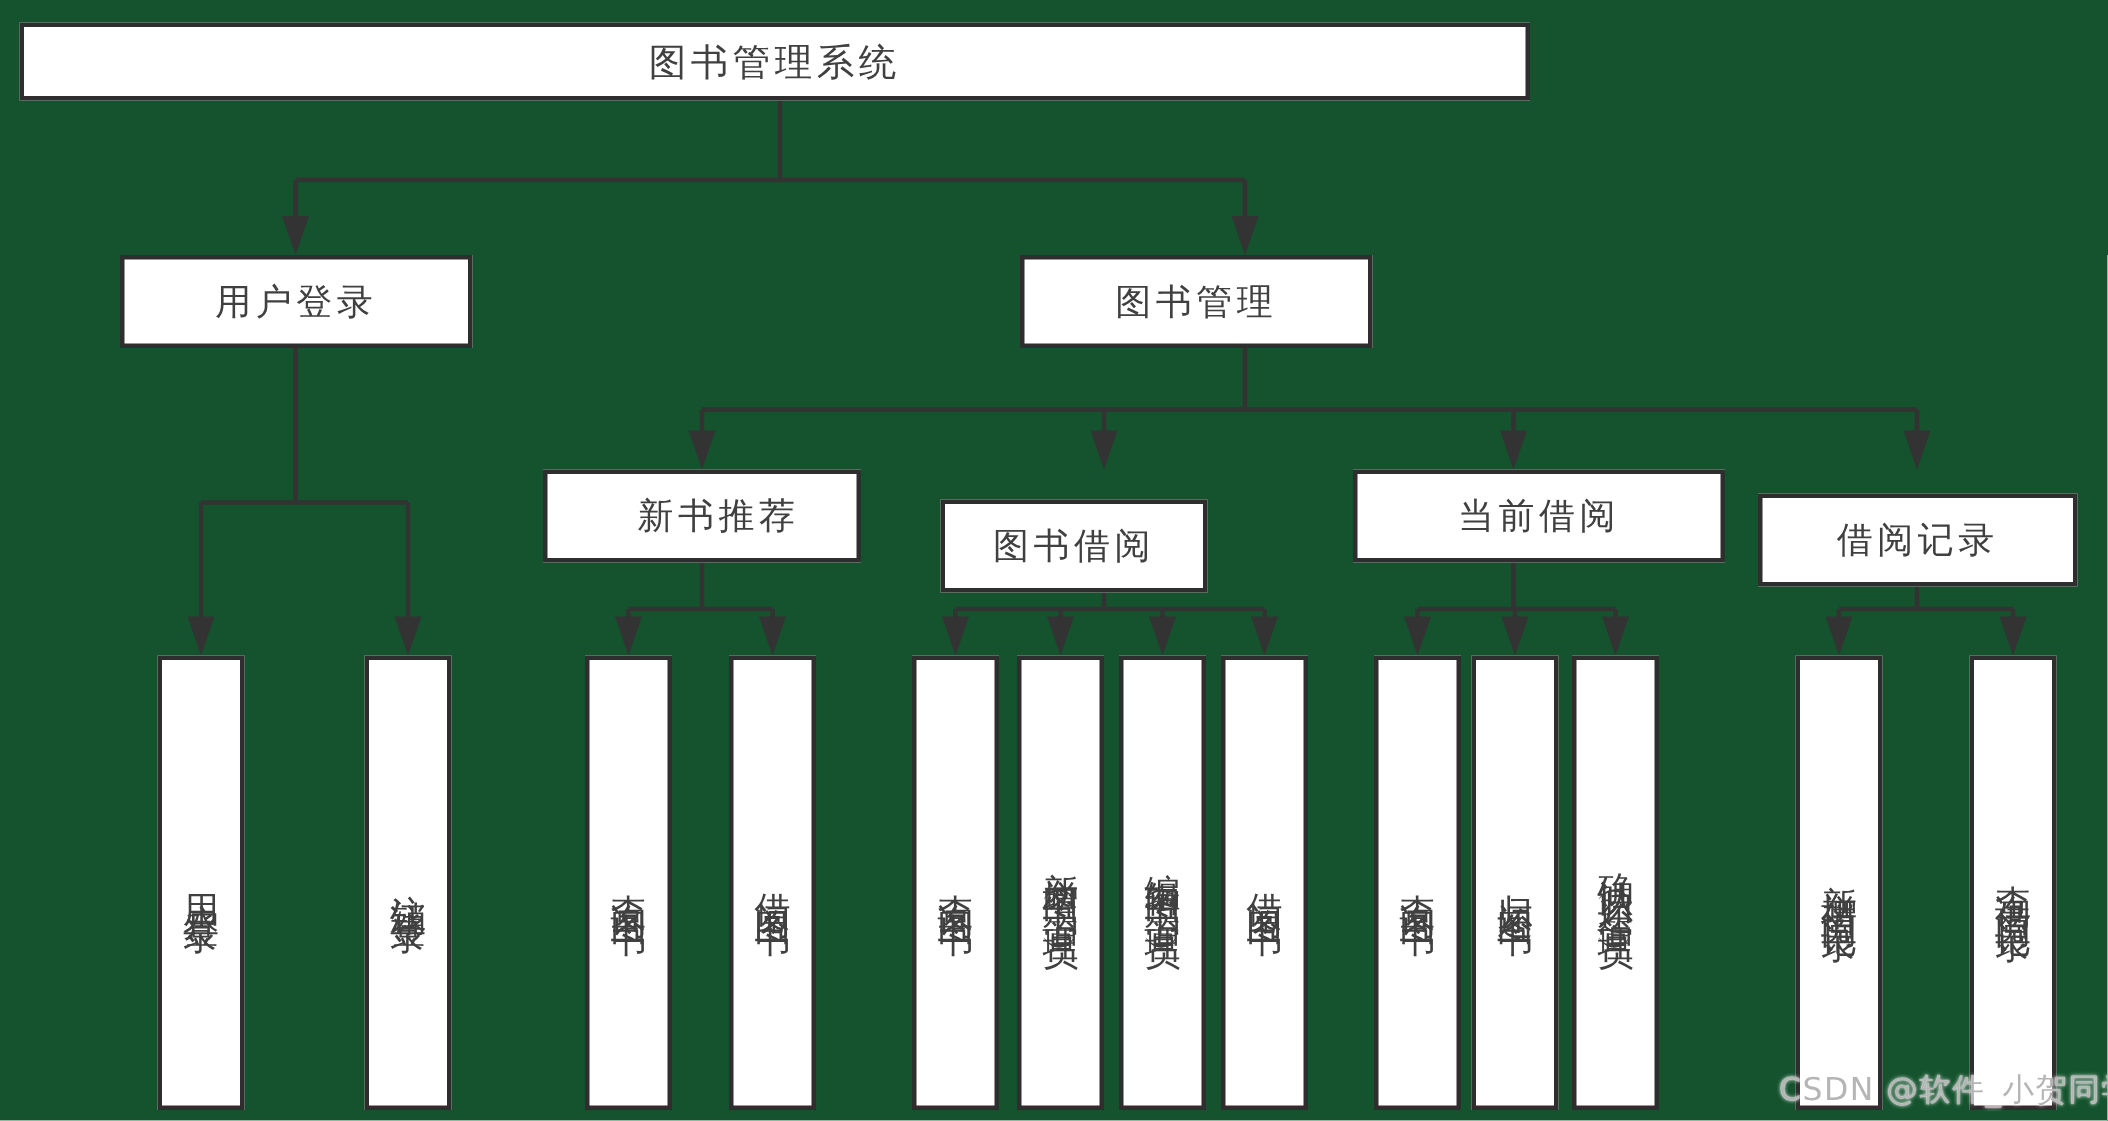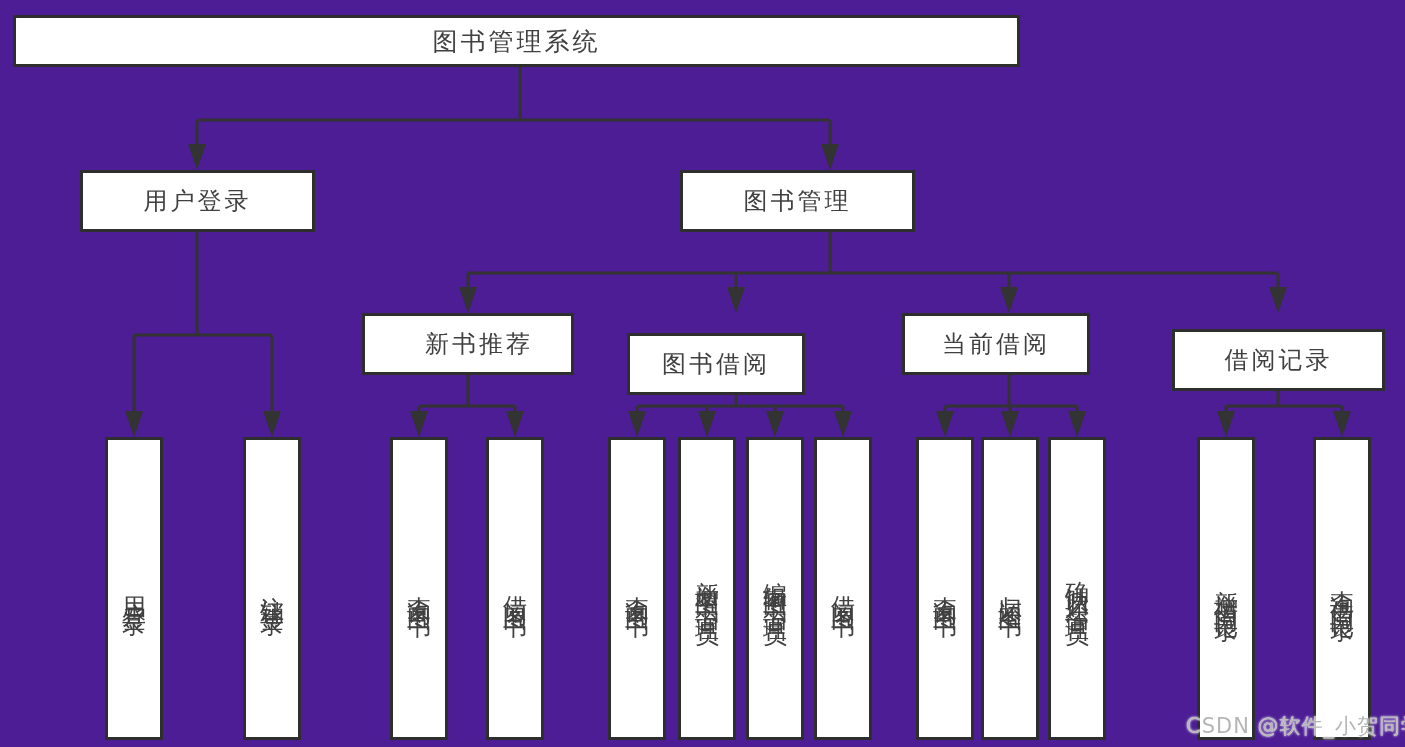--- a/index.html
+++ b/index.html
@@ -4,40 +4,40 @@
 <style>
   :root{
     --line:#333333;
     --box-border:#2e2e2e;
     --text:#404040;
     --box-bg:#ffffff;
     --watermark:#b5b5b5;
   }
   html,body{margin:0;padding:0;background:#ffffff;}
   .stage{
-    position:relative;width:1405px;height:747px;background:#4c1d95;
+    position:relative;width:1405px;height:747px;background:#14532d;
     font-family:"DejaVu Sans","Liberation Sans",sans-serif;
     overflow:hidden;
   }
   svg.connectors{position:absolute;left:0;top:0;width:1405px;height:747px;z-index:1;}
   .box{
     position:absolute;box-sizing:border-box;z-index:2;
     background:var(--box-bg);border:3px solid var(--box-border);
     display:flex;align-items:center;justify-content:center;
     color:var(--text);
   }
   .h-label{font-size:24px;letter-spacing:3px;white-space:nowrap;color:var(--text);}
   .root-label{font-size:25px;letter-spacing:3px;}
   .root{left:13px;top:15px;width:1007px;height:52px;}
   .l2,.l3{height:62px;}
   #n-user-login{left:80px;top:170px;width:235px;}
   #n-book-mgmt{left:680px;top:170px;width:235px;}
   #n-recommend{left:362px;top:313px;width:212px;padding-left:22px;}
   #n-borrow{left:627px;top:313px;width:178px;margin-top:20px;}
-  #n-current{left:902px;top:313px;width:188px;justify-content:center;}
+  #n-current{left:902px;top:313px;width:248px;justify-content:center;}
   #n-records{left:1172px;top:329px;width:213px;}
   .leaf{top:437px;width:58px;height:303px;}
   .v-label{
     writing-mode:vertical-rl;text-orientation:mixed;
     font-size:24px;letter-spacing:6px;line-height:1;
     white-space:nowrap;color:var(--text);
   }
   #lf-user-login{left:105px;}
   #lf-logout{left:243px;}
   #lf-rec-query{left:390px;}

